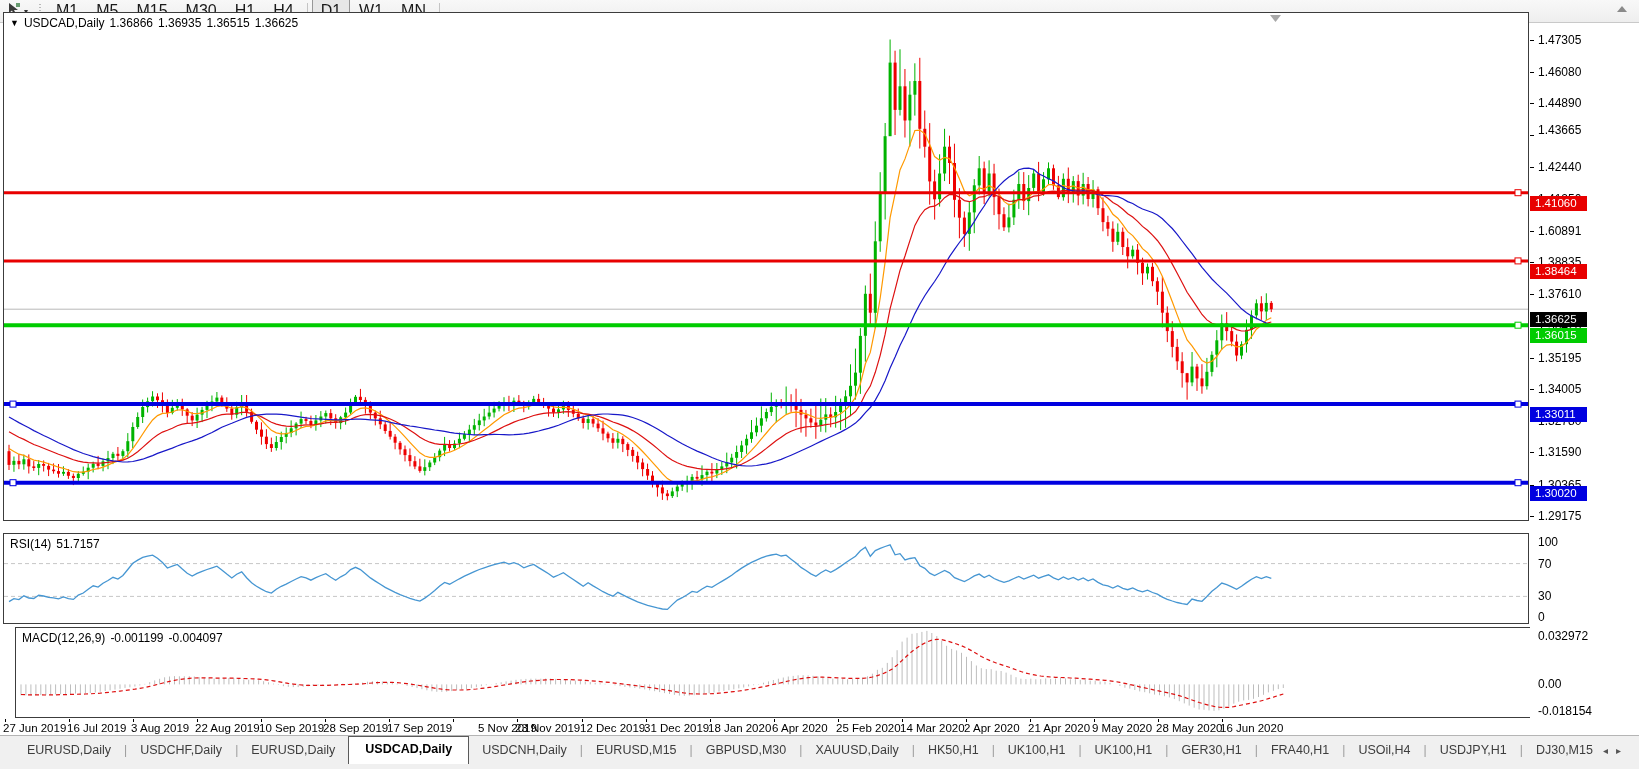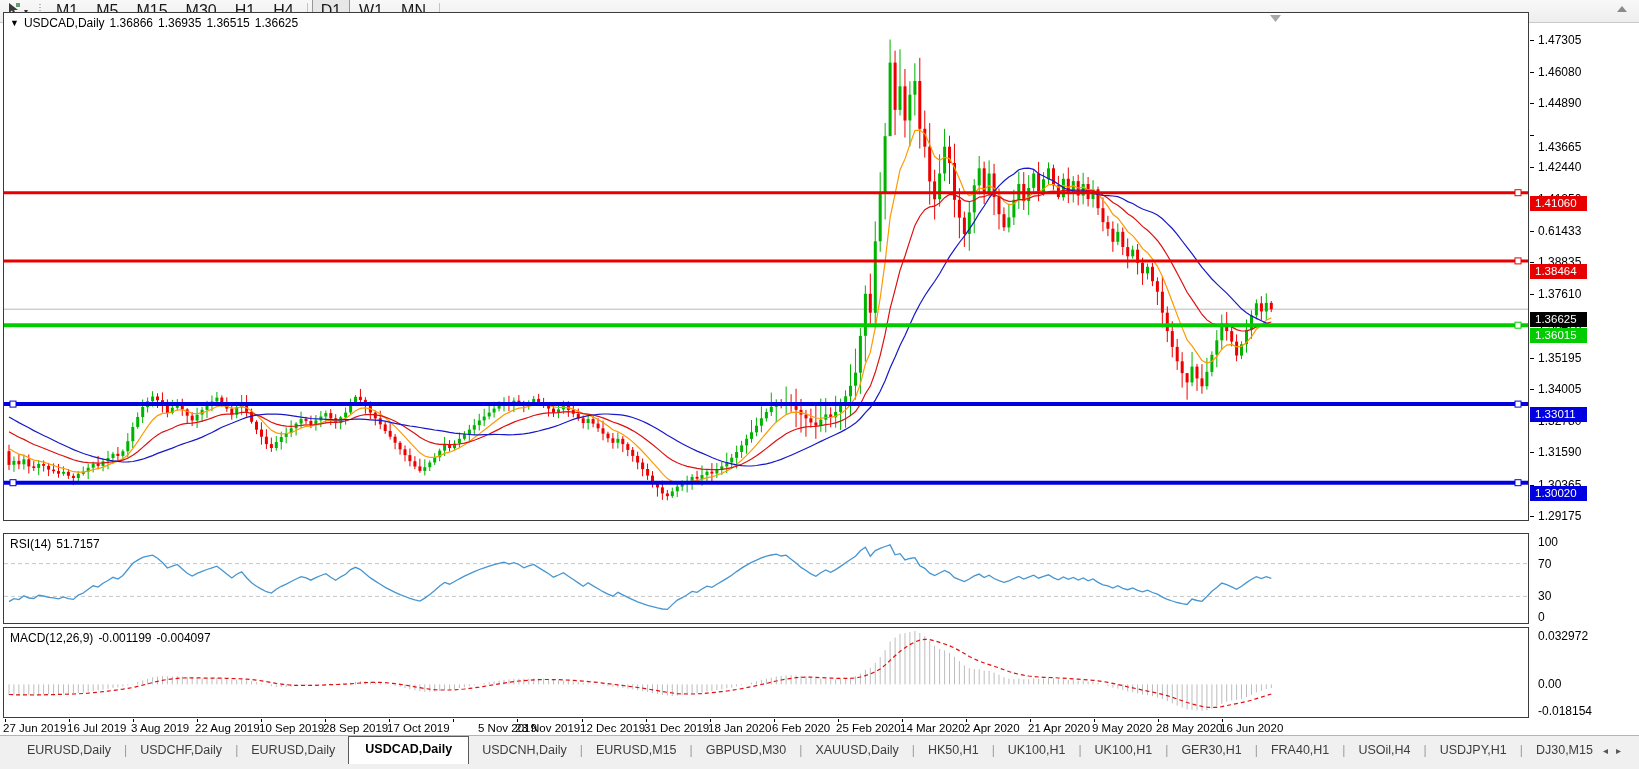--- a/index.html
+++ b/index.html
@@ -21,21 +21,21 @@
   .tf-btn.active { background:#e7e7e7; border:1px solid #979797; }
   .tb-overflow { position:absolute; right:12px; top:6px; width:0; height:0;
                  border-left:5px solid transparent; border-right:5px solid transparent;
                  border-bottom:6px solid #8a8a8a; }
 
   
   .pane { position:absolute; background:#fff; border:1px solid #3c3c3c; }
   .pane svg { position:absolute; left:0; top:0; overflow:hidden; }
   #main-pane  { left:3px; top:12px;  width:1524px; height:507px; }
   #rsi-pane   { left:3px; top:533px; width:1524px; height:89px; }
-  #macd-pane  { left:3px; top:627px; width:1524px; height:89px; }
+  #macd-pane  { left:15px; top:627px; width:1524px; height:89px; }
 
   .pane-label { position:absolute; left:6px; top:3px; font-size:12px; color:#000; z-index:5; white-space:nowrap; }
   .pane-label span { margin-right:5px; }
   .tri-down { display:inline-block; font-size:9px; color:#000; transform:translateY(-1px); margin-right:2px; }
 
   
   #price-axis { position:absolute; left:1530px; top:23px; width:109px; height:696px; background:#fff; }
   .ptick  { position:absolute; left:0; width:4px; height:1px; background:#000; }
   .plabel { position:absolute; left:8px; font-size:12px; color:#000; white-space:nowrap; }
   .badge  { position:absolute; left:0; min-width:48px; height:15px; line-height:15px;
@@ -910,27 +910,27 @@
   </div>
 
   <div id="price-axis">
       <div class="ptick" style="top:17px"></div>
       <div class="plabel" style="top:10px">1.47305</div>
       <div class="ptick" style="top:49px"></div>
       <div class="plabel" style="top:42px">1.46080</div>
       <div class="ptick" style="top:80px"></div>
       <div class="plabel" style="top:73px">1.44890</div>
       <div class="ptick" style="top:112px"></div>
-      <div class="plabel" style="top:117px">1.43665</div>
+      <div class="plabel" style="top:100px">1.43665</div>
       <div class="ptick" style="top:144px"></div>
       <div class="plabel" style="top:137px">1.42440</div>
       <div class="ptick" style="top:176px"></div>
       <div class="plabel" style="top:169px">1.41250</div>
       <div class="ptick" style="top:208px"></div>
-      <div class="plabel" style="top:201px">0.61433</div>
+      <div class="plabel" style="top:201px">1.60891</div>
       <div class="ptick" style="top:239px"></div>
       <div class="plabel" style="top:232px">1.38835</div>
       <div class="ptick" style="top:271px"></div>
       <div class="plabel" style="top:264px">1.37610</div>
       <div class="ptick" style="top:303px"></div>
       <div class="plabel" style="top:296px">1.36420</div>
       <div class="ptick" style="top:335px"></div>
       <div class="plabel" style="top:328px">1.35195</div>
       <div class="ptick" style="top:366px"></div>
       <div class="plabel" style="top:359px">1.34005</div>
@@ -963,33 +963,33 @@
       <div class="dlabel" style="left:67px">16 Jul 2019</div>
       <div class="dtick" style="left:133px"></div>
       <div class="dlabel" style="left:131px">3 Aug 2019</div>
       <div class="dtick" style="left:197px"></div>
       <div class="dlabel" style="left:195px">22 Aug 2019</div>
       <div class="dtick" style="left:261px"></div>
       <div class="dlabel" style="left:259px">10 Sep 2019</div>
       <div class="dtick" style="left:325px"></div>
       <div class="dlabel" style="left:323px">28 Sep 2019</div>
       <div class="dtick" style="left:389px"></div>
-      <div class="dlabel" style="left:387px">17 Oct 2019</div>
+      <div class="dlabel" style="left:387px">17 Sep 2019</div>
       <div class="dtick" style="left:453px"></div>
       <div class="dlabel" style="left:478px">5 Nov 2019</div>
       <div class="dtick" style="left:517px"></div>
       <div class="dlabel" style="left:515px">23 Nov 2019</div>
       <div class="dtick" style="left:582px"></div>
       <div class="dlabel" style="left:580px">12 Dec 2019</div>
       <div class="dtick" style="left:646px"></div>
       <div class="dlabel" style="left:644px">31 Dec 2019</div>
       <div class="dtick" style="left:710px"></div>
       <div class="dlabel" style="left:708px">18 Jan 2020</div>
       <div class="dtick" style="left:774px"></div>
-      <div class="dlabel" style="left:772px">6 Feb 2020</div>
+      <div class="dlabel" style="left:772px">6 Apr 2020</div>
       <div class="dtick" style="left:838px"></div>
       <div class="dlabel" style="left:836px">25 Feb 2020</div>
       <div class="dtick" style="left:902px"></div>
       <div class="dlabel" style="left:900px">14 Mar 2020</div>
       <div class="dtick" style="left:966px"></div>
       <div class="dlabel" style="left:964px">2 Apr 2020</div>
       <div class="dtick" style="left:1030px"></div>
       <div class="dlabel" style="left:1028px">21 Apr 2020</div>
       <div class="dtick" style="left:1094px"></div>
       <div class="dlabel" style="left:1092px">9 May 2020</div>

